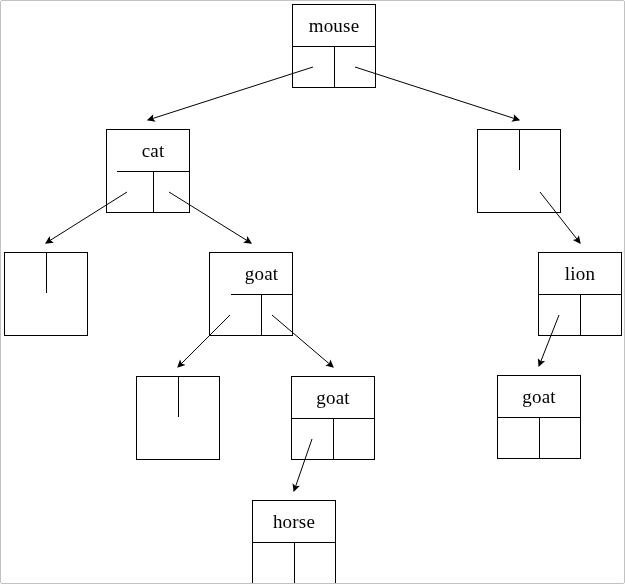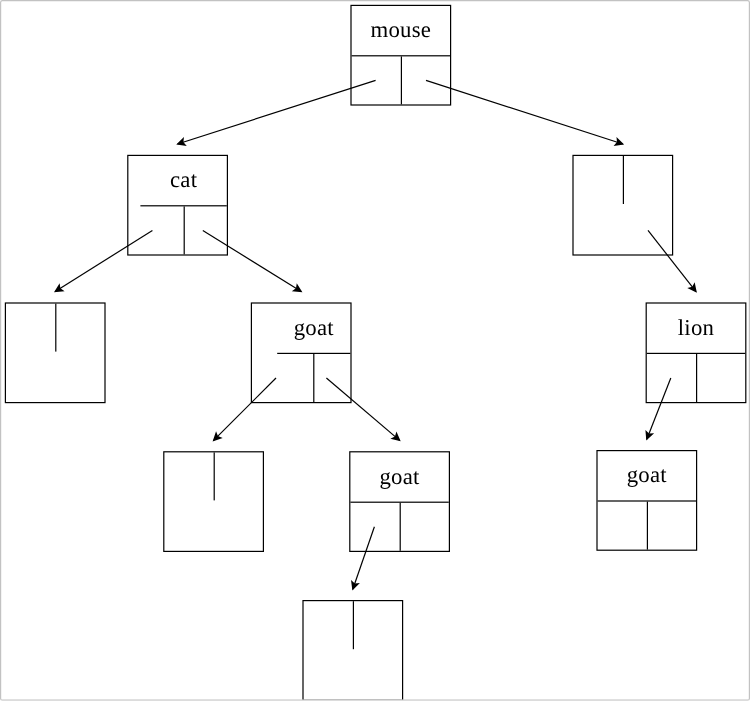--- a/index.html
+++ b/index.html
@@ -106,20 +106,21 @@
         </div>
       </div>
       <div class="node" style="left: 496px; top: 374px;">
         <div class="node-label">goat</div>
         <div class="node-cells">
           <div class="cell cell-left"></div>
           <div class="cell cell-right"></div>
         </div>
       </div>
       <div class="node" style="left: 251px; top: 499px;">
+        <div class="node-label">horse</div>
         <div class="node-cells">
           <div class="cell cell-left"></div>
           <div class="cell cell-right"></div>
         </div>
       </div>
     </div>
   <svg class="edges-layer" id="edges-layer" width="625" height="586" viewBox="0 0 625 586" xmlns="http://www.w3.org/2000/svg">
     <defs>
       <marker id="arrowhead" viewBox="0 0 10 10" refX="8.6" refY="5" markerWidth="13" markerHeight="8.5" orient="auto">
         <path d="M 0.6 0.4 L 10 5 L 0.6 9.6 L 2.6 5 Z" fill="#000000"></path>

